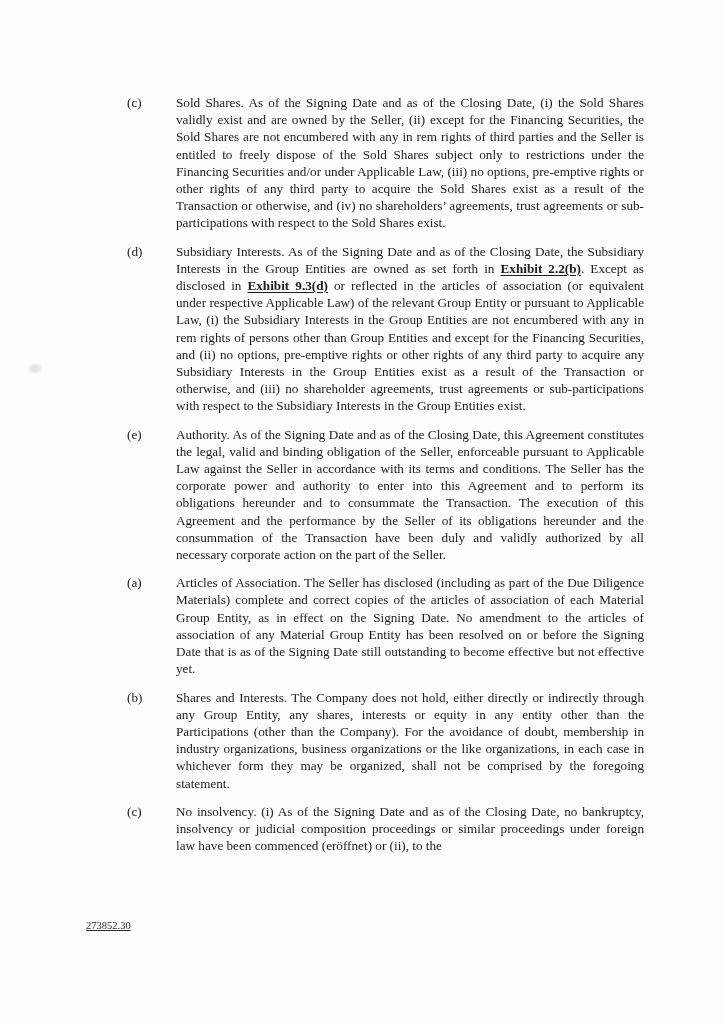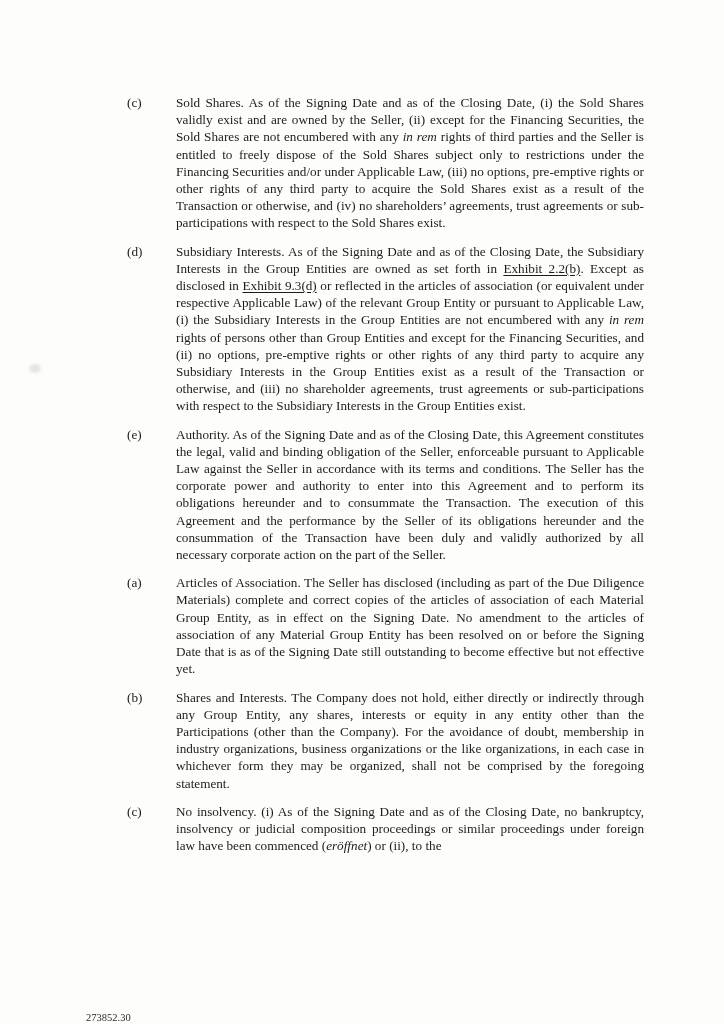--- a/index.html
+++ b/index.html
@@ -22,37 +22,38 @@
     font-size: 13.2px;
     line-height: 17.2px;
   }
   .row { display: flex; margin-bottom: 11px; }
   .row.sub { padding-left: 41px; }
   .row.sub .lab { flex: 0 0 49px; width: 49px; }
   .row.main .lab { flex: 0 0 41px; width: 41px; }
   .txt { flex: 1 1 auto; text-align: justify; }
   .row.main .txt { text-align: left; }
   .u  { text-underline-offset: 2px; }
-  .bu { font-weight: normal; text-decoration: underline; text-underline-offset: 2px; }
-  .i  { font-style: italic; }
+  .bu { font-weight: bold; text-decoration: underline; text-underline-offset: 2px; }
+  .i  { }
   .page-number {
     position: absolute;
     top: 947px;
     left: 86px;
     width: 548px;
     text-align: center;
     font-size: 12.5px;
     letter-spacing: 0.5px;
   }
   .doc-ref {
     position: absolute;
-    top: 1012px;
+    top: 920px;
     left: 86px;
     font-size: 10.5px;
     color: #2a2a2a;
+    text-decoration: underline;
   }
   .scan-artifact {
     position: absolute;
     left: 29px;
     top: 364px;
     width: 12px;
     height: 9px;
     background: #b9b9b9;
     opacity: 0.35;
     border-radius: 50%;

